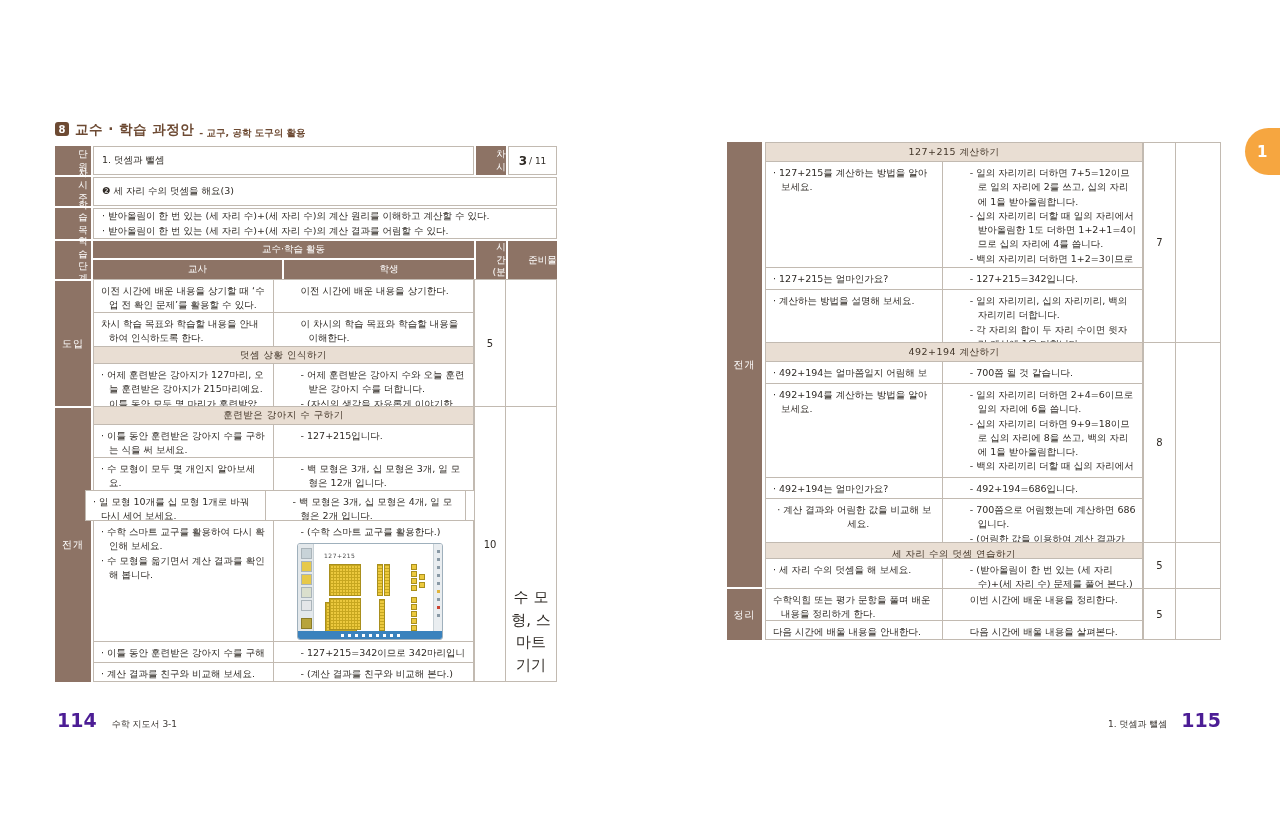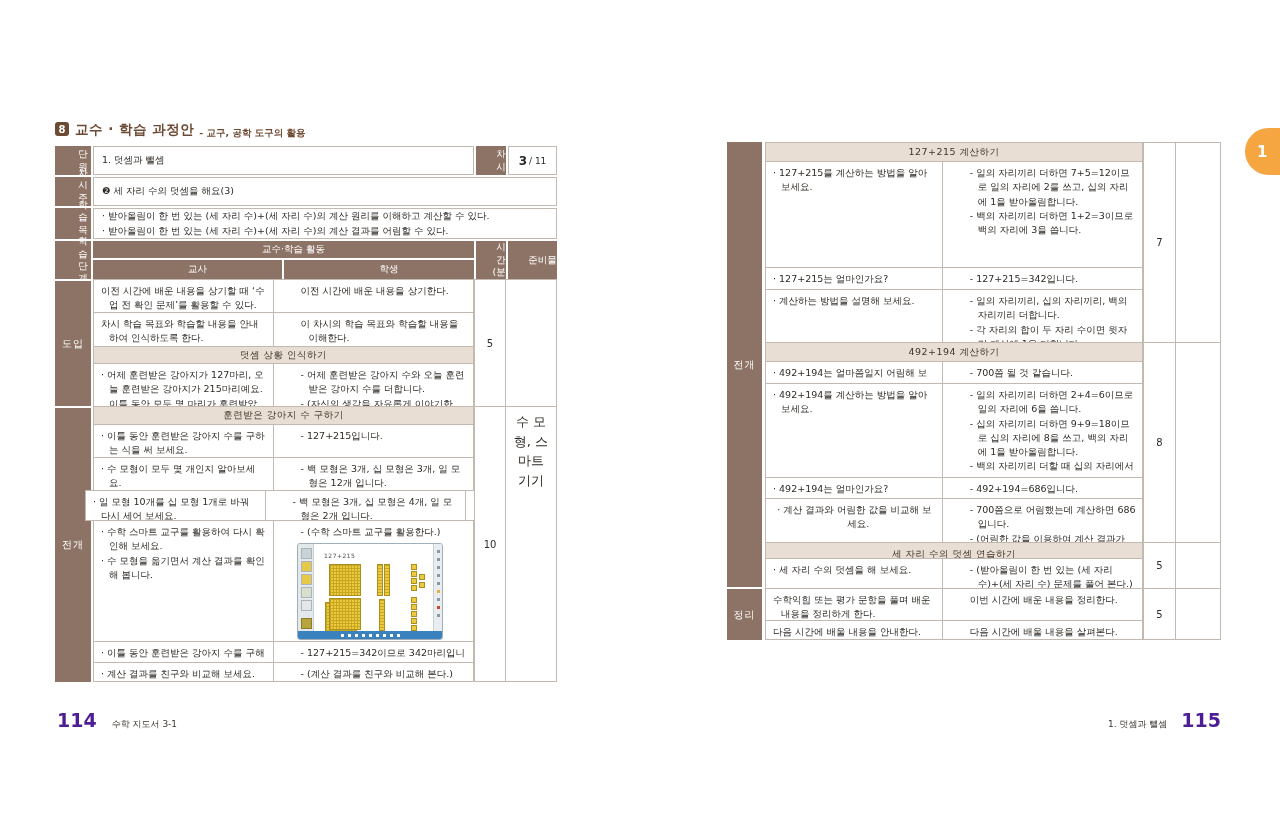--- a/index.html
+++ b/index.html
@@ -20,22 +20,22 @@
   
   .band{background:#e9ded3;border:1px solid #c2bab1;color:#433629;font-size:9.5px;
         display:flex;align-items:center;justify-content:center;font-weight:500;letter-spacing:0.5px;}
   
   .rowbox{display:flex;background:#fff;border:1px solid #c2bab1;gap:20px;}
   .tcell{border-right:1px solid #c2bab1;padding:4px 6px 3px 7px;overflow:hidden;}
   .scell{padding:4px 6px 3px 7px;overflow:hidden;}
   .ln{font-size:9.5px;line-height:1.5;padding-left:8px;text-indent:-8px;}
   .timec{background:#fff;border:1px solid #c2bab1;font-size:10px;display:flex;
          align-items:center;justify-content:center;}
-  .matc{background:#fff;border:1px solid #c2bab1;font-size:13px;display:flex;
-        align-items:flex-start;justify-content:center;text-align:center;line-height:1.5;padding:5px;}
+  .matc{background:#fff;border:1px solid #c2bab1;font-size:15px;display:flex;
+        align-items:flex-end;justify-content:center;text-align:center;line-height:1.5;padding:5px;}
   .stagec{background:#8d7365;color:#fff;font-size:10px;display:flex;align-items:center;
           justify-content:center;letter-spacing:1px;}
   
   .pgnum{font-weight:bold;font-size:19px;color:#4c1d95;}
   .pgtxt{font-size:9px;color:#3a3530;text-align:center;}
   
   .tab{background:#f6a640;border-radius:26px 0 0 26px;color:#fff;font-weight:bold;font-size:15px;
        display:flex;align-items:center;padding-left:12px;}
   
   .tool{background:#fff;border:1px solid #9fb0bc;border-radius:3px;overflow:hidden;}
@@ -282,20 +282,21 @@
 
   <div class="abs band" style="left:765px;top:142px;width:378px;height:20px;">
     <span>127+215 계산하기</span>
   </div>
   <div class="abs rowbox" style="left:765px;top:161px;width:378px;height:107px;">
     <div class="tcell" style="width:186px;">
       <div class="ln">· 127+215를 계산하는 방법을 알아보세요.</div>
     </div>
     <div class="scell" style="width:190px;">
       <div class="ln">- 일의 자리끼리 더하면 7+5=12이므로 일의 자리에 2를 쓰고, 십의 자리에 1을 받아올림합니다.</div>
+      <div class="ln">- 십의 자리끼리 더할 때 일의 자리에서 받아올림한 1도 더하면 1+2+1=4이므로 십의 자리에 4를 씁니다.</div>
       <div class="ln">- 백의 자리끼리 더하면 1+2=3이므로 백의 자리에 3을 씁니다.</div>
     </div>
   </div>
   <div class="abs rowbox" style="left:765px;top:267px;width:378px;height:23px;">
     <div class="tcell" style="width:186px;">
       <div class="ln">· 127+215는 얼마인가요?</div>
     </div>
     <div class="scell" style="width:190px;">
       <div class="ln">- 127+215=342입니다.</div>
     </div>

